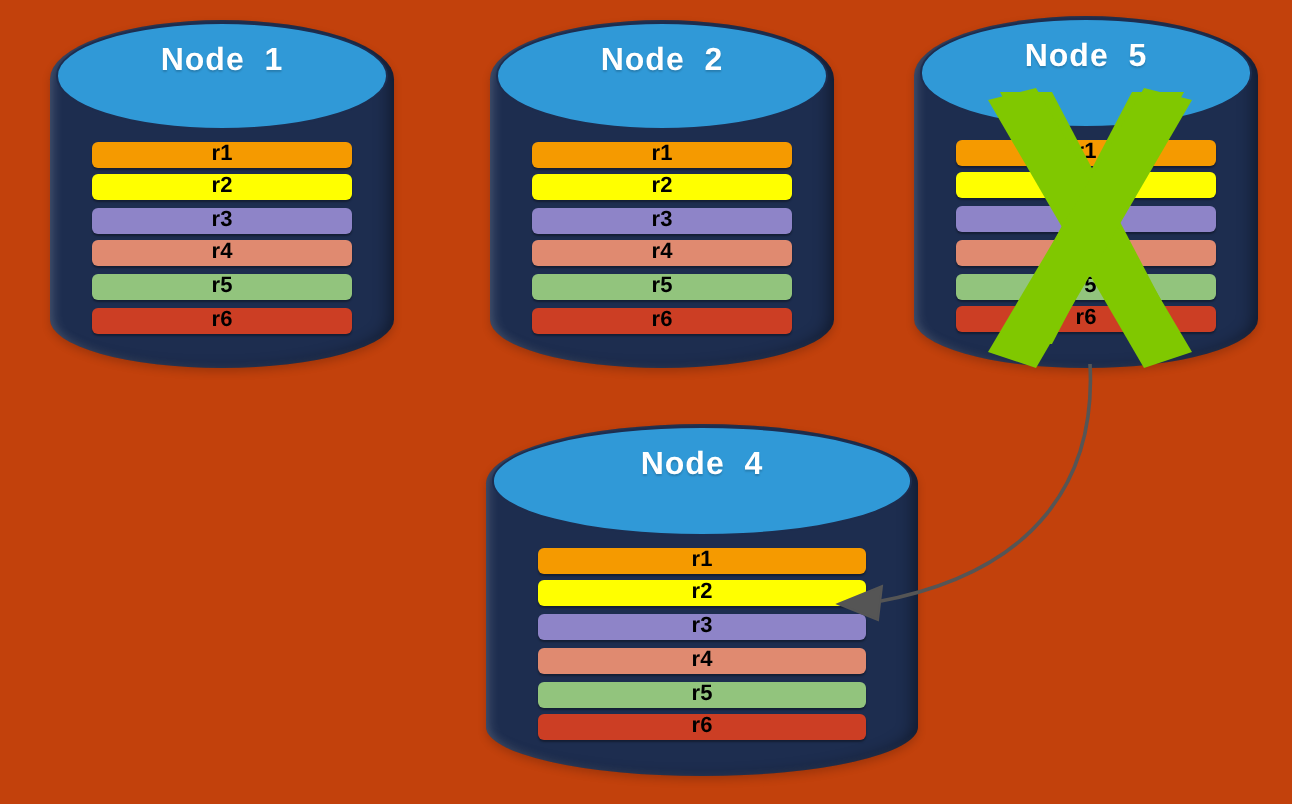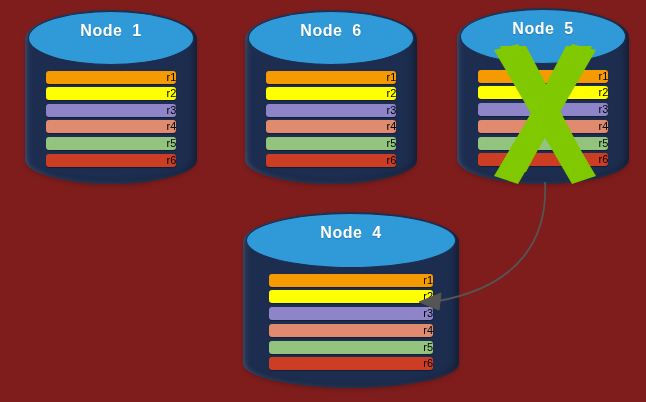--- a/index.html
+++ b/index.html
@@ -4,21 +4,21 @@
 <style>
   html, body {
     margin: 0;
     padding: 0;
     background: #ffffff;
   }
   #canvas {
     position: relative;
     width: 646px;
     height: 402px;
-    background: #7f1d1d;
+    background: #c2410c;
     overflow: hidden;
     font-family: "Liberation Sans", sans-serif;
   }
 
   
   .node {
     position: absolute;
   }
   .node-body {
     position: absolute;
@@ -64,23 +64,23 @@
     bottom: 10%;
     display: flex;
     flex-direction: column;
     justify-content: space-between;
   }
   .row {
     height: 13px;
     border-radius: 3px;
     color: #000000;
     font-size: 11px;
-    font-weight: normal;
+    font-weight: bold;
     line-height: 13px;
-    text-align: right;
+    text-align: center;
     box-shadow: 0 1px 1px rgba(0,0,0,0.35);
   }
 
   
   .x-mark {
     position: absolute;
     pointer-events: none;
   }
 
   
@@ -105,21 +105,21 @@
       <div class="row" style="background: rgb(142, 132, 200);">r3</div>
       <div class="row" style="background: rgb(224, 138, 112);">r4</div>
       <div class="row" style="background: rgb(146, 196, 125);">r5</div>
       <div class="row" style="background: rgb(204, 62, 36);">r6</div>
     </div>
   </div>
 
   <div class="node" style="left:245px; top:10px; width:172px; height:174px;">
     <div class="node-body"></div>
     <div class="node-top"></div>
-    <div class="node-label">Node  6</div>
+    <div class="node-label">Node  2</div>
     <div class="rows">
       <div class="row" style="background: rgb(245, 154, 0);">r1</div>
       <div class="row" style="background: rgb(255, 255, 0);">r2</div>
       <div class="row" style="background: rgb(142, 132, 200);">r3</div>
       <div class="row" style="background: rgb(224, 138, 112);">r4</div>
       <div class="row" style="background: rgb(146, 196, 125);">r5</div>
       <div class="row" style="background: rgb(204, 62, 36);">r6</div>
     </div>
   </div>
 

